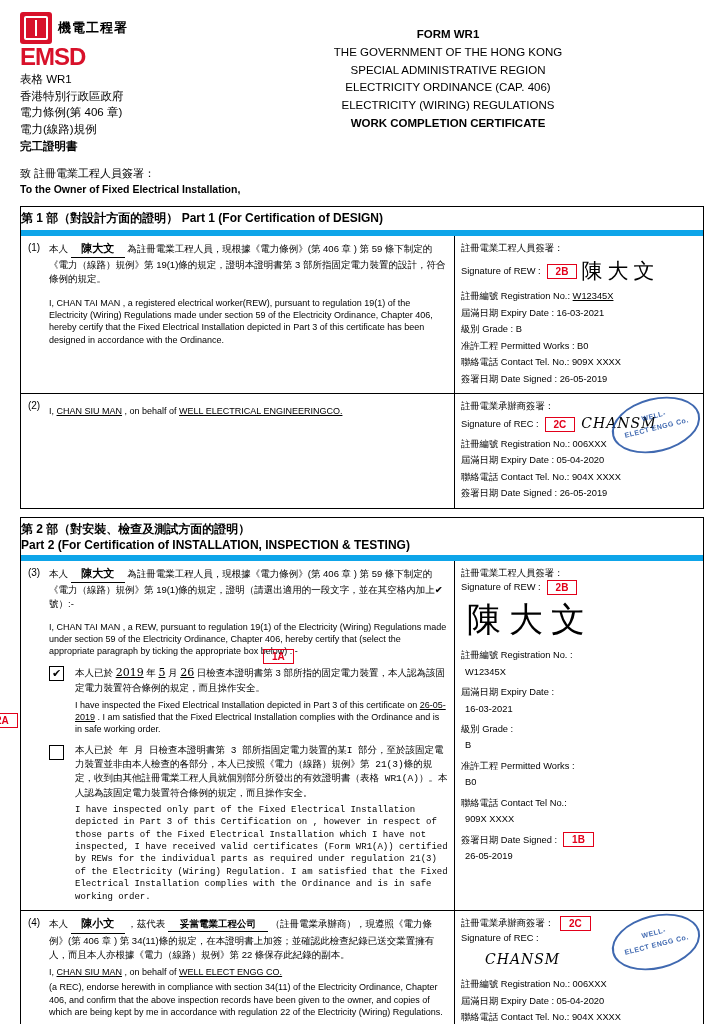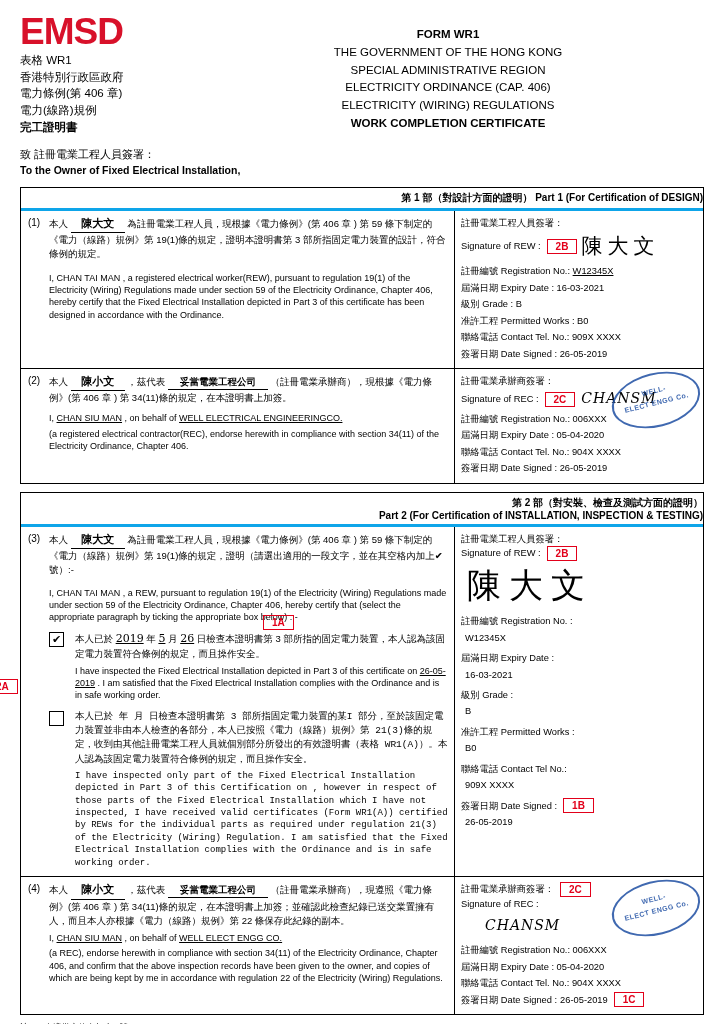--- a/index.html
+++ b/index.html
@@ -7,34 +7,34 @@
   .page{width:724px;height:1024px;position:relative;box-sizing:border-box;padding:12px 20px;}
 
   
   .hdr{display:flex;align-items:flex-start;}
   .logo-col{width:172px;flex:0 0 172px;}
   .logo-row{display:flex;align-items:center;}
   .logo-mark{width:32px;height:32px;background:#d8112a;border-radius:3px;position:relative;flex:0 0 32px;}
   .logo-mark .g{position:absolute;inset:4px;border:2px solid #fff;border-radius:2px;}
   .logo-mark .g:after{content:"";position:absolute;left:50%;top:2px;bottom:2px;width:2px;background:#fff;transform:translateX(-50%);}
   .logo-cn{font-size:13px;font-weight:bold;margin-left:6px;letter-spacing:1px;}
-  .emsd{font-size:37px;font-weight:bold;color:#d8112a;letter-spacing:-1px;line-height:1;margin-top:1px;}
+  .emsd{font-size:24px;font-weight:bold;color:#d8112a;letter-spacing:-1px;line-height:1;margin-top:1px;}
   .logo-lines{font-size:11.5px;line-height:1.45;margin-top:2px;}
   .logo-lines div{white-space:nowrap;}
   .title-col{flex:1;text-align:center;font-size:11.5px;line-height:1.55;padding-top:14px;}
   .title-col .t1{font-weight:bold;}
   .title-col .big{font-weight:bold;font-size:11.5px;}
 
   .toowner{margin-top:12px;font-size:11px;line-height:1.45;}
   .toowner .l1{font-size:11px;}
   .toowner .l2{font-weight:bold;font-size:10.5px;}
 
   
   .sec{border:1px solid #000;margin-top:8px;}
-  .sec-title{border-bottom:3px solid #0ea5e9;text-align:right;font-weight:bold;font-size:10px;padding:3px 0;}
+  .sec-title{border-bottom:6px solid #0ea5e9;text-align:left;font-weight:bold;font-size:12px;padding:3px 0;}
   .row{display:flex;border-bottom:1px solid #000;}
   .row:last-child{border-bottom:none;}
   .num{width:26px;flex:0 0 26px;text-align:center;font-size:10px;padding-top:6px;}
   .left{flex:1;padding:5px 6px 7px 2px;font-size:9.3px;line-height:1.42;}
   .right{width:236px;flex:0 0 236px;border-left:1px solid #000;padding:5px 6px;font-size:9.3px;line-height:1.55;position:relative;}
   .en{font-size:9px;line-height:1.38;}
   .cn{font-size:9.5px;line-height:1.5;}
   .hand{font-family:"DejaVu Serif",serif;font-size:11px;}
   .ul-hand{display:inline-block;border-bottom:1px solid #000;text-align:center;font-weight:bold;}
   .fld{margin-bottom:2px;}
@@ -60,20 +60,26 @@
   .bold{font-weight:bold;}
   .u{text-decoration:underline;}
 </style>
 </head>
 <body>
 
 <div class="page">
 
   <div class="hdr">
     <div class="logo-col">
+      <div class="logo-row">
+        <div class="logo-mark">
+            <div class="g"></div>
+          </div>
+        <div class="logo-cn">機電工程署</div>
+      </div>
       <div class="emsd">EMSD</div>
       <div class="logo-lines">
         <div>表格 WR1</div>
         <div>香港特別行政區政府</div>
         <div>電力條例(第 406 章)</div>
         <div>電力(線路)規例</div>
         <div class="bold">完工證明書</div>
       </div>
     </div>
     <div class="title-col">
@@ -136,32 +142,24 @@
         <div class="fld">
           <span>簽署日期 Date Signed :</span>
           <span>26-05-2019</span>
         </div>
       </div>
     </div>
 
     <div class="row">
       <div class="num">(2)</div>
       <div class="left">
-        <div class="cn">
-          <span>本人</span>
-          <span class="ul-hand hand" style="min-width:54px">陳小文</span>
-          <span>，茲代表</span>
-          <span class="ul-hand" style="min-width:100px">妥當電業工程公司</span>
-          <span>（註冊電業承辦商），現根據《電力條例》(第 406 章 ) 第 34(11)條的規定，在本證明書上加簽。</span>
-        </div>
         <div class="en" style="margin-top:6px">
           I, <span class="u">CHAN SIU MAN</span> , on behalf of
           <span class="u">WELL ELECTRICAL ENGINEERINGCO.</span>
         </div>
-        <div class="en" style="margin-top:4px">(a registered electrical contractor(REC), endorse herewith in compliance with section 34(11) of the Electricity Ordinance, Chapter 406.</div>
       </div>
       <div class="right">
         <div class="stamp" style="right:2px;top:4px;">
           <span>WELL-</span>
           <span class="b">ELECT ENGG Co.</span>
         </div>
         <div class="fld">
           <div>註冊電業承辦商簽署：</div>
           <div style="display:flex;align-items:center;">
             <span>Signature of REC :</span>

